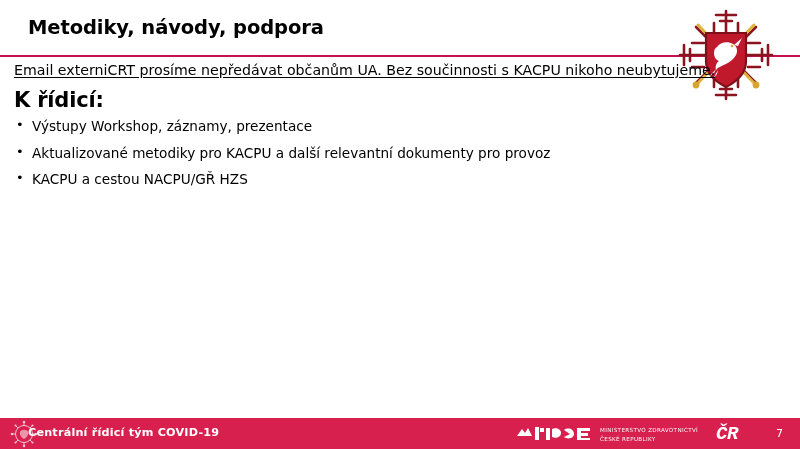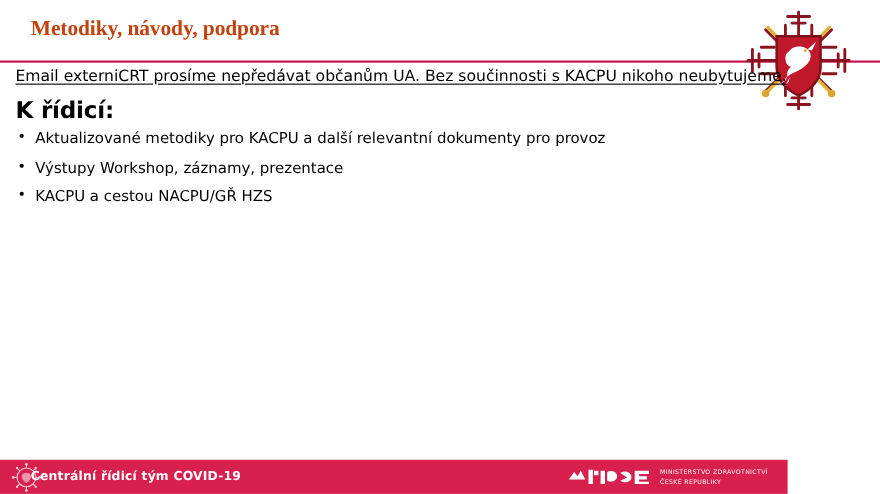--- a/index.html
+++ b/index.html
@@ -23,24 +23,23 @@
     background: #ffffff;
   }
 
   
   .slide-title {
     position: absolute;
     left: 28px;
     top: 16px;
     font-size: 19.5px;
     font-weight: bold;
-    color: #c2410c;
+    color: #000000;
     letter-spacing: -0.1px;
     white-space: nowrap;
-    font-family: Liberation Serif, serif;
   }
 
   
   .divider {
     position: absolute;
     left: 0;
     top: 55px;
     width: 800px;
     height: 2px;
     background: #C4134E;
@@ -95,21 +94,21 @@
     top: -1px;
     font-size: 13px;
     color: #000;
   }
 
   
   .footer {
     position: absolute;
     left: 0;
     top: 418px;
-    width: 716px;
+    width: 800px;
     height: 31px;
     background: #D8204F;
   }
   .footer-left-logo {
     position: absolute;
     left: 10px;
     top: 2px;
     width: 28px;
     height: 28px;
     opacity: 0.82;
@@ -213,22 +212,22 @@
         <circle cx="56" cy="39" r="1.3"></circle>
       </g>
     </svg>
   </div>
 
   <div class="content">
 
     <p class="lead">Email externiCRT prosíme nepředávat občanům UA. Bez součinnosti s KACPU nikoho neubytujeme.</p>
 
     <h2 class="h2">K řídicí:</h2>
+    <p class="bullet">Výstupy Workshop, záznamy, prezentace</p>
     <p class="bullet">Aktualizované metodiky pro KACPU a další relevantní dokumenty pro provoz</p>
-    <p class="bullet">Výstupy Workshop, záznamy, prezentace</p>
 
 
     <p class="bullet">KACPU a cestou NACPU/GŘ HZS</p>
 
   </div>
 
   <div class="footer">
 
     <div class="footer-left-logo">
       <svg viewBox="0 0 28 28" width="28" height="28" aria-hidden="true">

